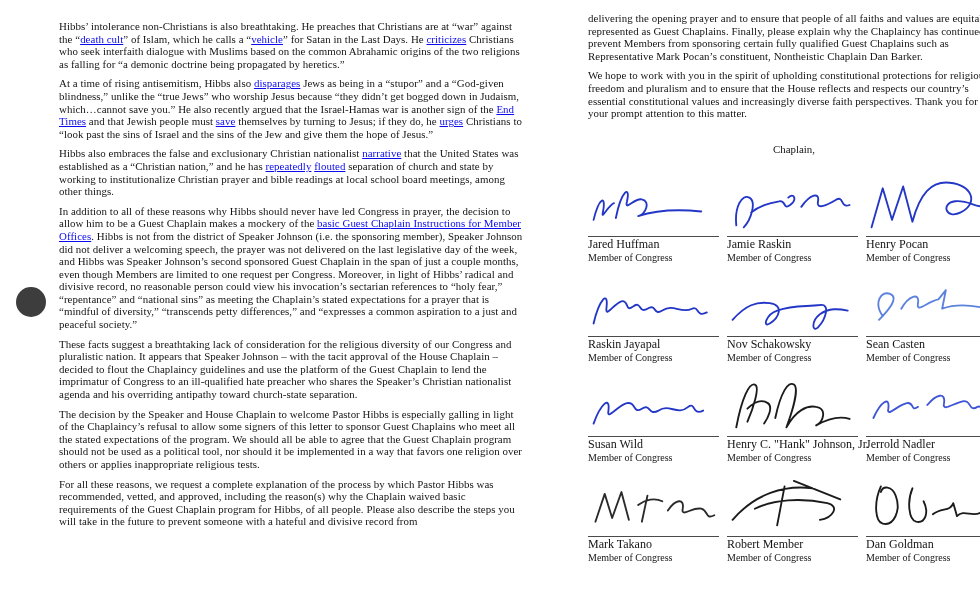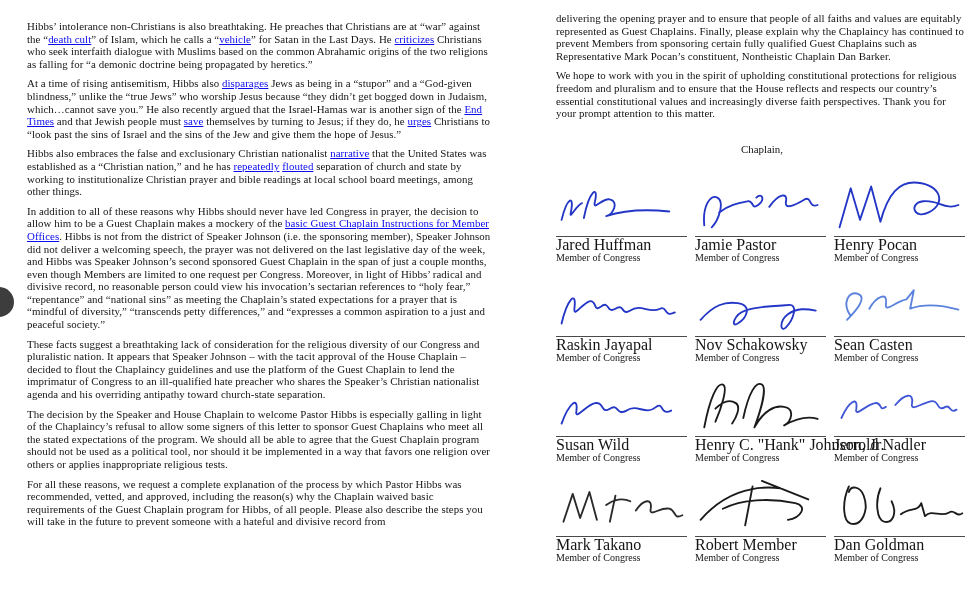--- a/index.html
+++ b/index.html
@@ -3,21 +3,21 @@
 <meta charset="utf-8">
 <style>
   html, body {
     margin: 0; padding: 0;
     width: 980px; height: 612px;
     background: #ffffff;
     overflow: hidden;
     font-family: "Liberation Serif", "DejaVu Serif", serif;
     color: #141414;
   }
-  .stage { position: relative; width: 880px; height: 612px; }
+  .stage { position: relative; width: 880px; height: 612px; margin-left: 32px; }
 
   .page-col { position: absolute; }
   .page-left  { left: 27px;  top: 20px; width: 464px; }
   .page-right { left: 556px; top: 12px; width: 412px; }
 
   .para {
     margin: 0 0 7px 0;
     font-size: 10.9px;
     line-height: 12.6px;
     letter-spacing: 0.05px;
@@ -49,21 +49,21 @@
   }
   .sig-draw {
     height: 64px;
     display: flex;
     align-items: flex-end;
     border-bottom: 1px solid #4a4a4a;
     overflow: visible;
   }
   .sig-draw svg { display: block; overflow: visible; }
   .sig-name {
-    font-size: 16px;
+    font-size: 12px;
     line-height: 13px;
     margin-top: 1px;
     white-space: nowrap;
   }
   .sig-title {
     font-size: 10px;
     line-height: 13px;
     white-space: nowrap;
   }
 
@@ -108,21 +108,21 @@
           </div>
           <div class="sig-name">Jared Huffman</div>
           <div class="sig-title">Member of Congress</div>
         </div>
         <div class="sig-cell">
           <div class="sig-draw">
             <svg width="130" height="62" viewBox="0 0 140 60">
               <path d="M10 52 C8 32 16 18 24 22 C32 26 26 46 18 54 M26 38 C36 30 46 28 56 26 C64 24 60 36 68 30 C76 24 72 16 66 22 M80 32 C90 18 100 16 98 26 C96 36 108 30 118 24 C126 20 122 34 132 30" fill="none" stroke="#2336c6" stroke-width="2" stroke-linecap="round" stroke-linejoin="round"></path>
             </svg>
           </div>
-          <div class="sig-name">Jamie Pastor</div>
+          <div class="sig-name">Jamie Raskin</div>
           <div class="sig-title">Member of Congress</div>
         </div>
         <div class="sig-cell">
           <div class="sig-draw">
             <svg width="130" height="62" viewBox="0 0 140 60">
               <path d="M6 54 L18 12 L28 46 L40 10 L50 48 C58 18 70 4 90 6 C114 8 122 28 102 38 C86 46 80 28 96 26 C112 24 120 36 134 30" fill="none" stroke="#2336c6" stroke-width="2" stroke-linecap="round" stroke-linejoin="round"></path>
             </svg>
           </div>
           <div class="sig-name">Henry Pocan</div>
           <div class="sig-title">Member of Congress</div>

